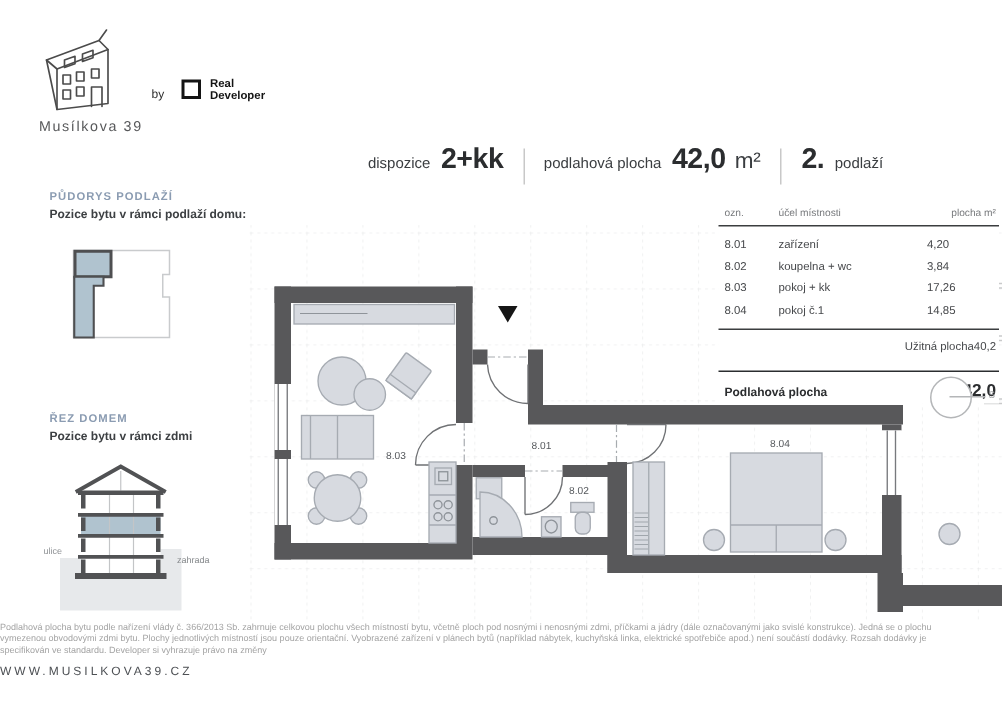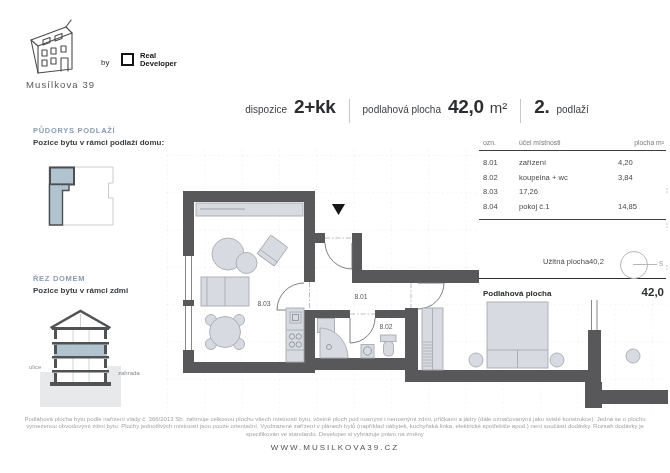--- a/index.html
+++ b/index.html
@@ -38,31 +38,31 @@
   .room-table{position:absolute;left:479px;top:139px;width:187px;background:#fff;z-index:2;}
   .rt-head,.rt-row{display:grid;grid-template-columns:36px 1fr 46px;}
   .rt-head{font-size:6.8px;color:#77797c;padding:0 2px 4px 4px;}
   .rt-head .num{text-align:right;}
   .rt-line{border-top:1.3px solid #3b3d3f;}
   .rt-line2{border-top:1px solid #3b3d3f;margin-top:5px;}
   .rt-line3{border-top:1.6px solid #2b2d2f;margin-top:6px;}
   .rt-body{padding:5px 2px 0 4px;}
   .rt-row{font-size:7.6px;color:#46484b;line-height:14.5px;}
   .rt-row .num{text-align:left;}
-  .rt-sumrow{display:flex;justify-content:center;font-size:7.6px;color:#46484b;padding:6px 2px 6px 4px;margin-top:31px;}
+  .rt-sumrow{display:flex;justify-content:flex-end;font-size:7.6px;color:#46484b;padding:6px 2px 6px 4px;}
   .rt-totalrow{display:flex;justify-content:space-between;align-items:baseline;padding:7px 2px 2px 4px;}
   .rt-total-label{font-size:8px;font-weight:700;color:#2b2d2f;}
   .rt-total-value{font-size:11.5px;font-weight:700;color:#2b2d2f;}
   
   .compass{position:absolute;left:620px;top:251px;width:26px;height:26px;border:1px solid #b4b6b8;
     border-radius:50%;background:#fff;z-index:3;}
   .compass-line{position:absolute;left:633px;top:263.5px;width:24px;height:1px;background:#b4b6b8;z-index:3;}
   .compass-s{position:absolute;left:659px;top:260px;font-size:6.5px;color:#9b9ea1;z-index:3;}
   
-  .footer{position:absolute;left:0;right:0;top:416px;text-align:center;}
+  .footer{position:absolute;left:0;right:0;top:416px;}
   .footer .dl{font-size:6px;line-height:7.4px;color:#a3a3a3;white-space:nowrap;}
   .website{margin-top:5px;font-size:8px;letter-spacing:2px;font-weight:500;color:#4d5054;}
   svg text{font-family:"Liberation Sans","DejaVu Sans",sans-serif;}
 </style>
 </head>
 <body>
 
 <svg class="sketch" width="62" height="58" viewBox="0 0 62 58">
   <g fill="none" stroke="#4b4b4b" stroke-width="1.1" stroke-linejoin="round" stroke-linecap="round">
     <path d="M3 22 L38 9 L44 15 L44 51 L10 55 Z"></path>
@@ -253,20 +253,21 @@
         <span>zařízení</span>
         <span class="num">4,20</span>
     </div>
     <div class="rt-row">
       <span>8.02</span>
         <span>koupelna + wc</span>
         <span class="num">3,84</span>
     </div>
     <div class="rt-row">
       <span>8.03</span>
+        <span>pokoj + kk</span>
         <span class="num">17,26</span>
     </div>
     <div class="rt-row">
       <span>8.04</span>
         <span>pokoj č.1</span>
         <span class="num">14,85</span>
     </div>
   </div>
   <div class="rt-line2"></div>
   <div class="rt-sumrow">

